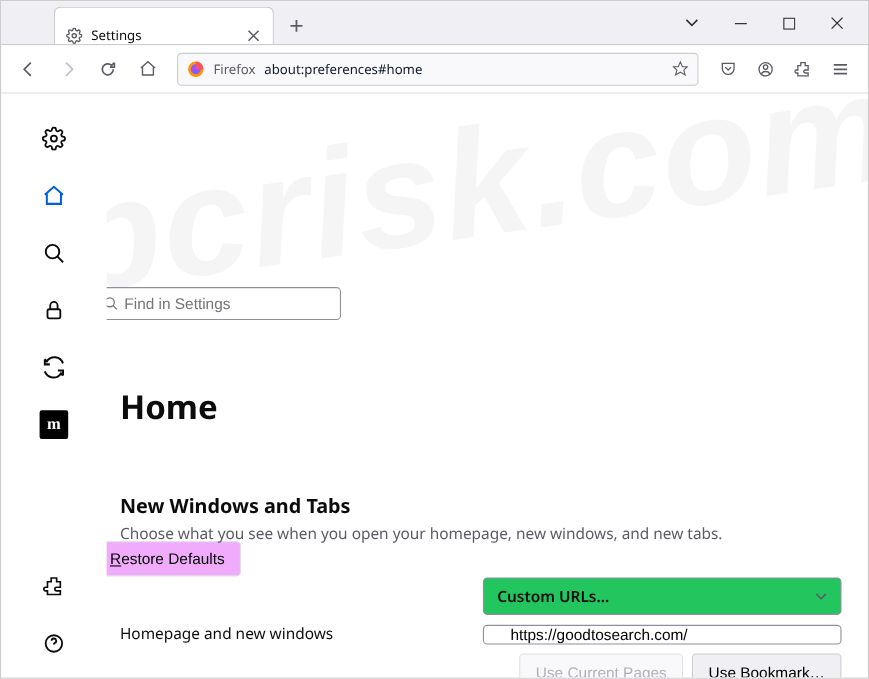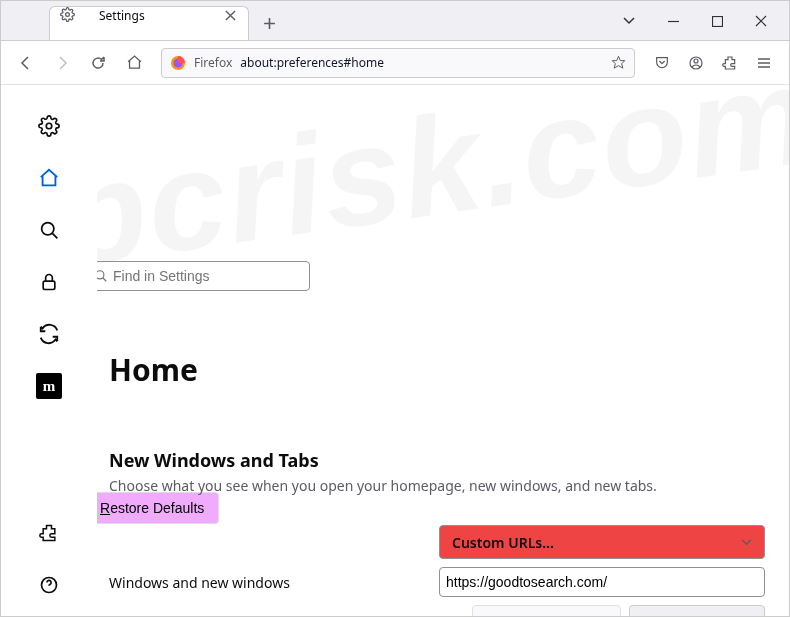--- a/index.html
+++ b/index.html
@@ -1,20 +1,20 @@
 <!DOCTYPE html>
 <html><head>
 <meta charset="utf-8">
 <style>
   * { box-sizing: border-box; margin: 0; padding: 0; }
   body { font-family: "Segoe UI", system-ui, sans-serif; font-size: 13px; color: #0c0c0d; background: #fff; width: 790px; height: 617px; overflow: hidden; border: 1px solid #ccc; position: relative; }
   
   
   .tabbar { height: 40px; background: #f0f0f4; display: flex; align-items: flex-end; padding-left: 48px; border-bottom: 1px solid #ccc; }
-  .tab { width: 200px; height: 34px; background: #fff; border: 1px solid #ccc; border-bottom: none; border-radius: 6px 6px 0 0; display: flex; align-items: flex-start; padding: 0 10px; gap: 24px; position: relative; }
+  .tab { width: 200px; height: 34px; background: #fff; border: 1px solid #ccc; border-bottom: none; border-radius: 6px 6px 0 0; display: flex; align-items: flex-end; padding: 0 10px; gap: 8px; position: relative; }
   .tab-title { flex: 1; font-size: 12px; }
   .tab-close { width: 16px; height: 16px; display: flex; align-items: center; justify-content: center; cursor: pointer; color: #5b5b66; }
   .newtab { width: 28px; height: 28px; margin-left: 6px; margin-bottom: 3px; display: flex; align-items: center; justify-content: center; cursor: pointer; border-radius: 4px; color: #5b5b66; }
   .tabright { position: absolute; right: 0; top: 0; height: 40px; display: flex; align-items: center; gap: 24px; padding-right: 18px; }
   .winbtn { width: 20px; height: 20px; display: flex; align-items: center; justify-content: center; color: #333; }
   
   
   .toolbar { height: 44px; display: flex; align-items: center; padding: 0 10px; gap: 6px; border-bottom: 1px solid #e0e0e6; }
   .tbtn { width: 30px; height: 30px; display: flex; align-items: center; justify-content: center; border-radius: 4px; color: #5b5b66; cursor: pointer; }
   .tbtn.disabled { color: #bfbfc9; }
@@ -39,22 +39,22 @@
   
   h1.pagetitle { font-size: 30px; font-weight: 700; margin-top: 72px; margin-bottom: 26px; }
   .restore { position: absolute; right: 24px; top: 76px; padding: 7px 14px; background: #f0abfc; border: 1px solid #ddd; border-radius: 4px; font-size: 14px; cursor: pointer; }
   .restore .ul { text-decoration: underline; }
   
   h2.sect { font-size: 18px; font-weight: 700; margin-bottom: 4px; }
   .sectdesc { color: #5b5b66; font-size: 14px; margin-bottom: 30px; }
   
   .formrow { display: flex; align-items: center; margin-bottom: 8px; }
   .formlabel { width: 330px; font-size: 14px; color: #0c0c0d; }
-  .select { flex: 1; height: 34px; border: 1px solid #8f8f9d; border-radius: 4px; display: flex; align-items: center; padding: 0 12px; font-size: 14px; font-weight: 600; justify-content: space-between; cursor: pointer; background: #ef4444; }
-  .textin { flex: 1; height: 30px; border: 1px solid #8f8f9d; border-radius: 4px; padding: 0 6px; font-size: 14px; outline: none; }
+  .select { flex: 1; height: 34px; border: 1px solid #8f8f9d; border-radius: 4px; display: flex; align-items: center; padding: 0 12px; font-size: 14px; font-weight: 600; justify-content: space-between; cursor: pointer; background: #22c55e; }
+  .textin { flex: 1; height: 18px; border: 1px solid #8f8f9d; border-radius: 4px; padding: 0 24px; font-size: 14px; outline: none; }
   .btnrow { display: flex; justify-content: flex-end; gap: 8px; margin: 8px 0 30px 330px; }
   .btn { height: 34px; padding: 0 14px; border: 1px solid #ccc; border-radius: 4px; background: #f0f0f4; font-size: 14px; cursor: pointer; white-space: nowrap; overflow: hidden; text-overflow: ellipsis; max-width: 160px; }
   .btn.disabled { color: #b1b1b9; border-color: #e0e0e6; background: #f9f9fb; cursor: default; }
   .btn .ul { text-decoration: underline; }
   
   
   .watermark {
     position: absolute; inset: 0; pointer-events: none;
     display: flex; align-items: center; justify-content: center;
     font-size: 140px; font-weight: 700; font-style: italic;
@@ -246,21 +246,21 @@
     <div class="formrow">
       <div class="formlabel"></div>
       <div class="select">
         <span>Custom URLs...</span>
         <svg width="11" height="7" viewBox="0 0 12 8" fill="none" stroke="#5b5b66" stroke-width="1.6">
             <path d="M1 1 L6 6 L11 1"></path>
           </svg>
       </div>
     </div>
     <div class="formrow">
-      <div class="formlabel">Windows and new windows</div>
+      <div class="formlabel">Homepage and new windows</div>
       <input class="textin" type="text" value="https://goodtosearch.com/" style="">
     </div>
     <div class="btnrow">
       <button class="btn disabled"><span>Use </span><span class="ul">C</span><span>urrent Pages</span></button>
       <button class="btn"><span>Use </span><span class="ul">B</span><span>ookmark…</span></button>
     </div>
     
     
     
     

